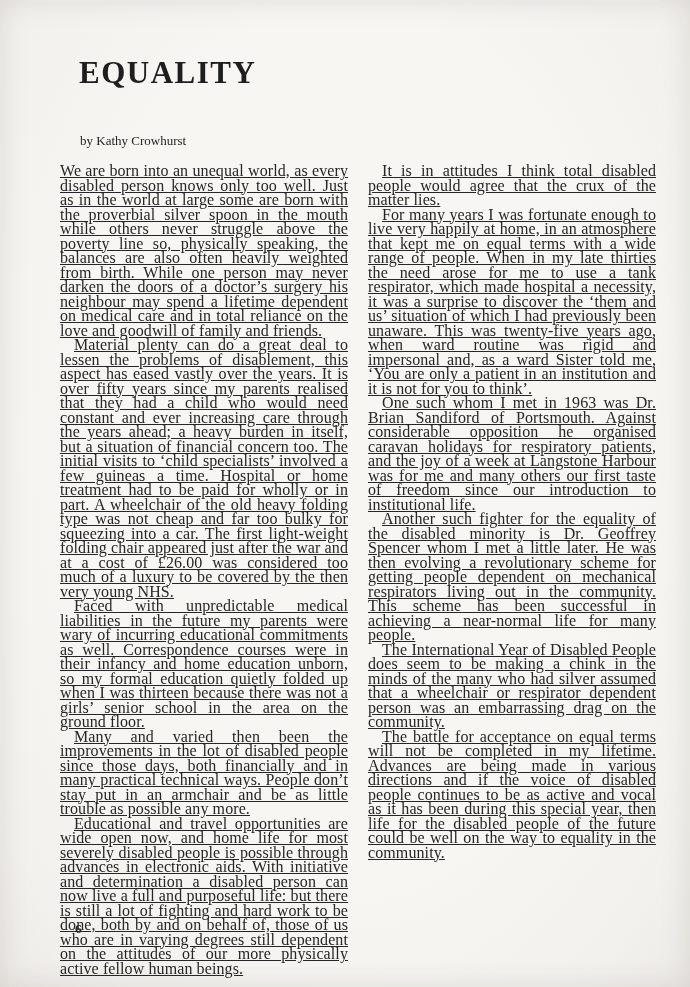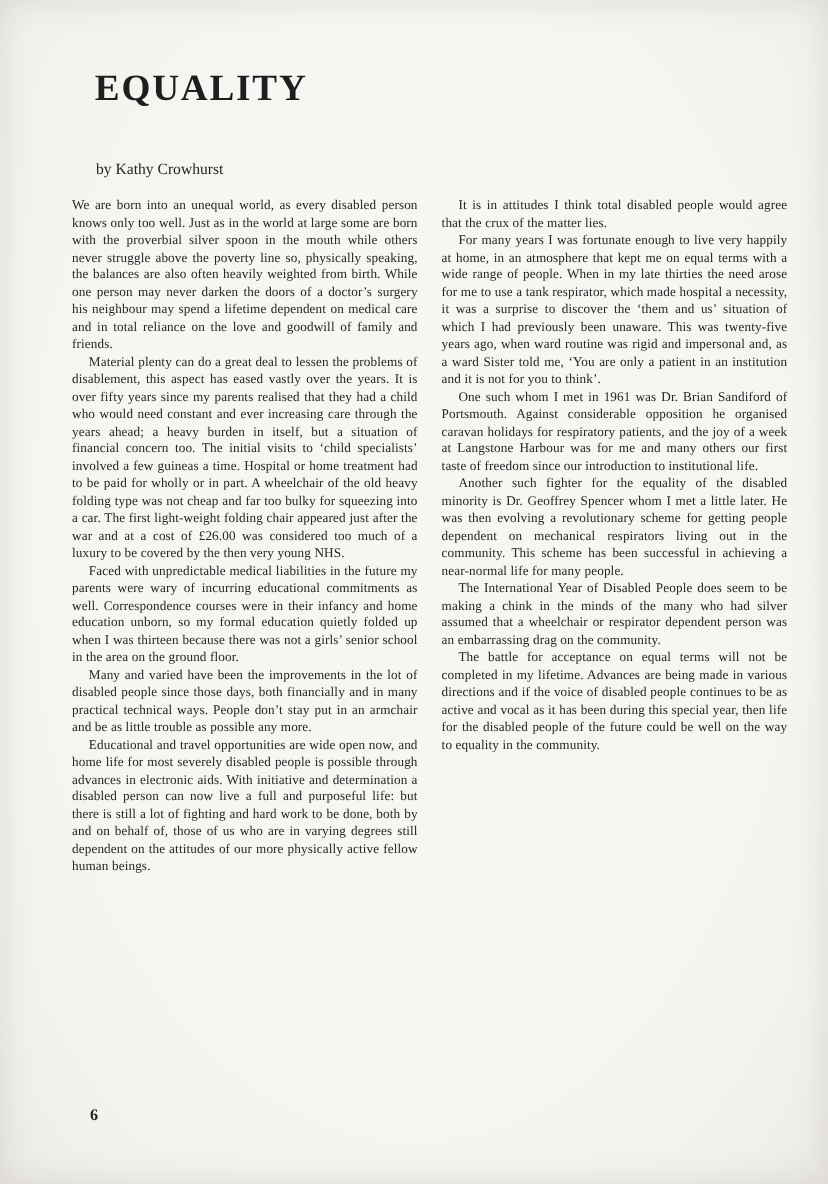--- a/index.html
+++ b/index.html
@@ -39,24 +39,25 @@
   .columns {
     position: absolute;
     left: 60px;
     top: 164px;
     width: 596px;
     display: flex;
     gap: 20px;
   }
   .column {
     width: 288px;
-    font-size: 11px;
+    font-size: 16px;
     line-height: 14.5px;
     text-align: justify;
     letter-spacing: 0.1px;
+    text-decoration: underline;
   }
   .column p {
     margin: 0;
     text-indent: 14px;
   }
   .column p.first {
     text-indent: 0;
   }
   .page-footer {
     position: absolute;
@@ -85,28 +86,28 @@
   <h1 class="article-title">EQUALITY</h1>
 
   <div class="byline">by Kathy Crowhurst</div>
 
   <div class="columns">
 
     <div class="column">
       <p class="first">We are born into an unequal world, as every disabled person knows only too well. Just as in the world at large some are born with the proverbial silver spoon in the mouth while others never struggle above the poverty line so, physically speaking, the balances are also often heavily weighted from birth. While one person may never darken the doors of a doctor’s surgery his neighbour may spend a lifetime dependent on medical care and in total reliance on the love and goodwill of family and friends.</p>
       <p>Material plenty can do a great deal to lessen the problems of disablement, this aspect has eased vastly over the years. It is over fifty years since my parents realised that they had a child who would need constant and ever increasing care through the years ahead; a heavy burden in itself, but a situation of financial concern too. The initial visits to ‘child specialists’ involved a few guineas a time. Hospital or home treatment had to be paid for wholly or in part. A wheelchair of the old heavy folding type was not cheap and far too bulky for squeezing into a car. The first light-weight folding chair appeared just after the war and at a cost of £26.00 was considered too much of a luxury to be covered by the then very young NHS.</p>
       <p>Faced with unpredictable medical liabilities in the future my parents were wary of incurring educational commitments as well. Correspondence courses were in their infancy and home education unborn, so my formal education quietly folded up when I was thirteen because there was not a girls’ senior school in the area on the ground floor.</p>
-      <p>Many and varied have been the improvements in the lot of disabled people since those days, both financially and in many practical technical ways. People don’t stay put in an armchair and be as little trouble as possible any more.</p>
+      <p>Many and varied then been the improvements in the lot of disabled people since those days, both financially and in many practical technical ways. People don’t stay put in an armchair and be as little trouble as possible any more.</p>
       <p>Educational and travel opportunities are wide open now, and home life for most severely disabled people is possible through advances in electronic aids. With initiative and determination a disabled person can now live a full and purposeful life: but there is still a lot of fighting and hard work to be done, both by and on behalf of, those of us who are in varying degrees still dependent on the attitudes of our more physically active fellow human beings.</p>
     </div>
 
     <div class="column">
       <p>It is in attitudes I think total disabled people would agree that the crux of the matter lies.</p>
       <p>For many years I was fortunate enough to live very happily at home, in an atmosphere that kept me on equal terms with a wide range of people. When in my late thirties the need arose for me to use a tank respirator, which made hospital a necessity, it was a surprise to discover the ‘them and us’ situation of which I had previously been unaware. This was twenty-five years ago, when ward routine was rigid and impersonal and, as a ward Sister told me, ‘You are only a patient in an institution and it is not for you to think’.</p>
-      <p>One such whom I met in 1961 was Dr. Brian Sandiford of Portsmouth. Against considerable opposition he organised caravan holidays for respiratory patients, and the joy of a week at Langstone Harbour was for me and many others our first taste of freedom since our introduction to institutional life.</p>
+      <p>One such whom I met in 1963 was Dr. Brian Sandiford of Portsmouth. Against considerable opposition he organised caravan holidays for respiratory patients, and the joy of a week at Langstone Harbour was for me and many others our first taste of freedom since our introduction to institutional life.</p>
       <p>Another such fighter for the equality of the disabled minority is Dr. Geoffrey Spencer whom I met a little later. He was then evolving a revolutionary scheme for getting people dependent on mechanical respirators living out in the community. This scheme has been successful in achieving a near-normal life for many people.</p>
       <p>The International Year of Disabled People does seem to be making a chink in the minds of the many who had silver assumed that a wheelchair or respirator dependent person was an embarrassing drag on the community.</p>
       <p>The battle for acceptance on equal terms will not be completed in my lifetime. Advances are being made in various directions and if the voice of disabled people continues to be as active and vocal as it has been during this special year, then life for the disabled people of the future could be well on the way to equality in the community.</p>
     </div>
 
   </div>
 
   <div class="page-footer">
     <span class="page-number">6</span>
   </div>

